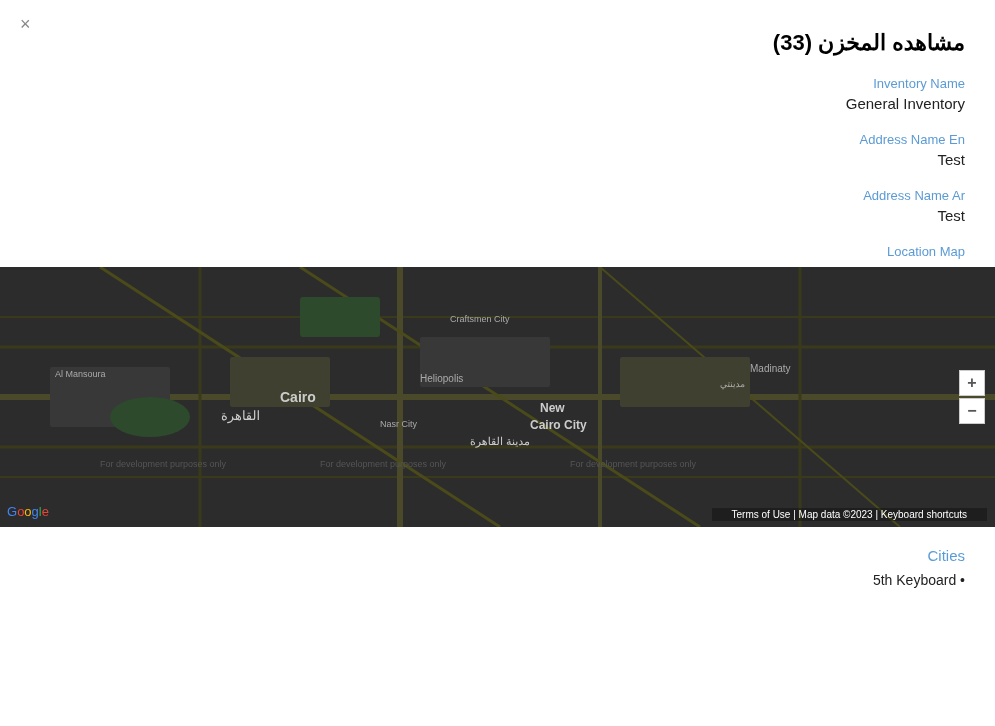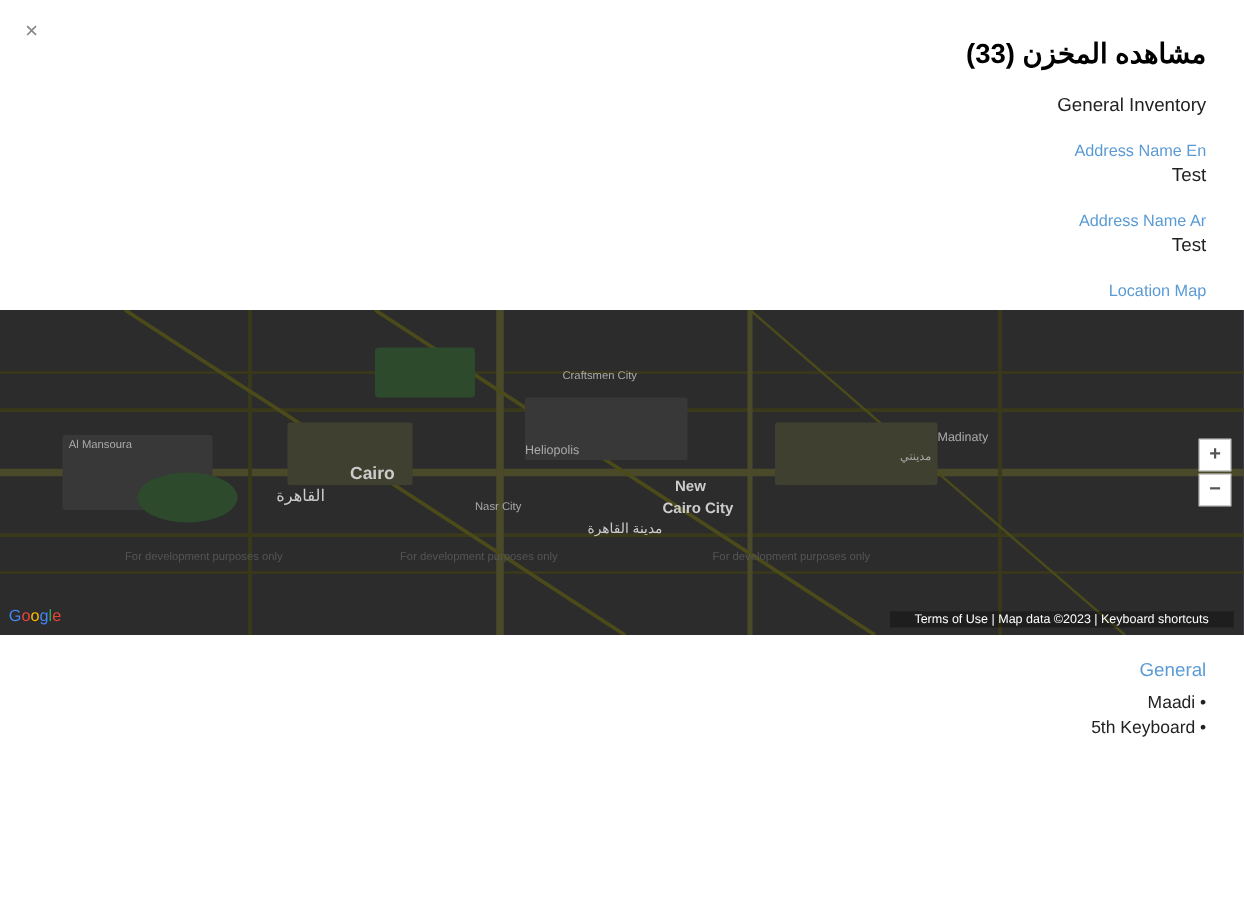--- a/index.html
+++ b/index.html
@@ -162,20 +162,21 @@
 
 <div class="modal-container">
 
   <button class="close-btn">×</button>
 
   <div class="page-title">مشاهده المخزن (33)</div>
 
   <div class="form-section">
 
     <div class="field-group">
+      <div class="field-label">Inventory Name</div>
       <div class="field-value">General Inventory</div>
     </div>
 
     <div class="field-group">
       <div class="field-label">Address Name En</div>
       <div class="field-value">Test</div>
     </div>
 
     <div class="field-group">
       <div class="field-label">Address Name Ar</div>
@@ -244,18 +245,17 @@
     </div>
 
     <div class="google-logo">
       <span class="g-blue">G</span><span class="g-red">o</span><span class="g-yellow">o</span><span class="g-blue">g</span><span class="g-green">l</span><span class="g-red">e</span>
     </div>
 
     <div class="map-attribution">Terms of Use | Map data ©2023 | Keyboard shortcuts</div>
   </div>
 
   <div class="cities-section">
-    <div class="cities-title">General</div>
-    <div class="city-item">Maadi</div>
+    <div class="cities-title">Cities</div>
     <div class="city-item">5th Keyboard</div>
   </div>
 
 </div>
 
 </body></html>

